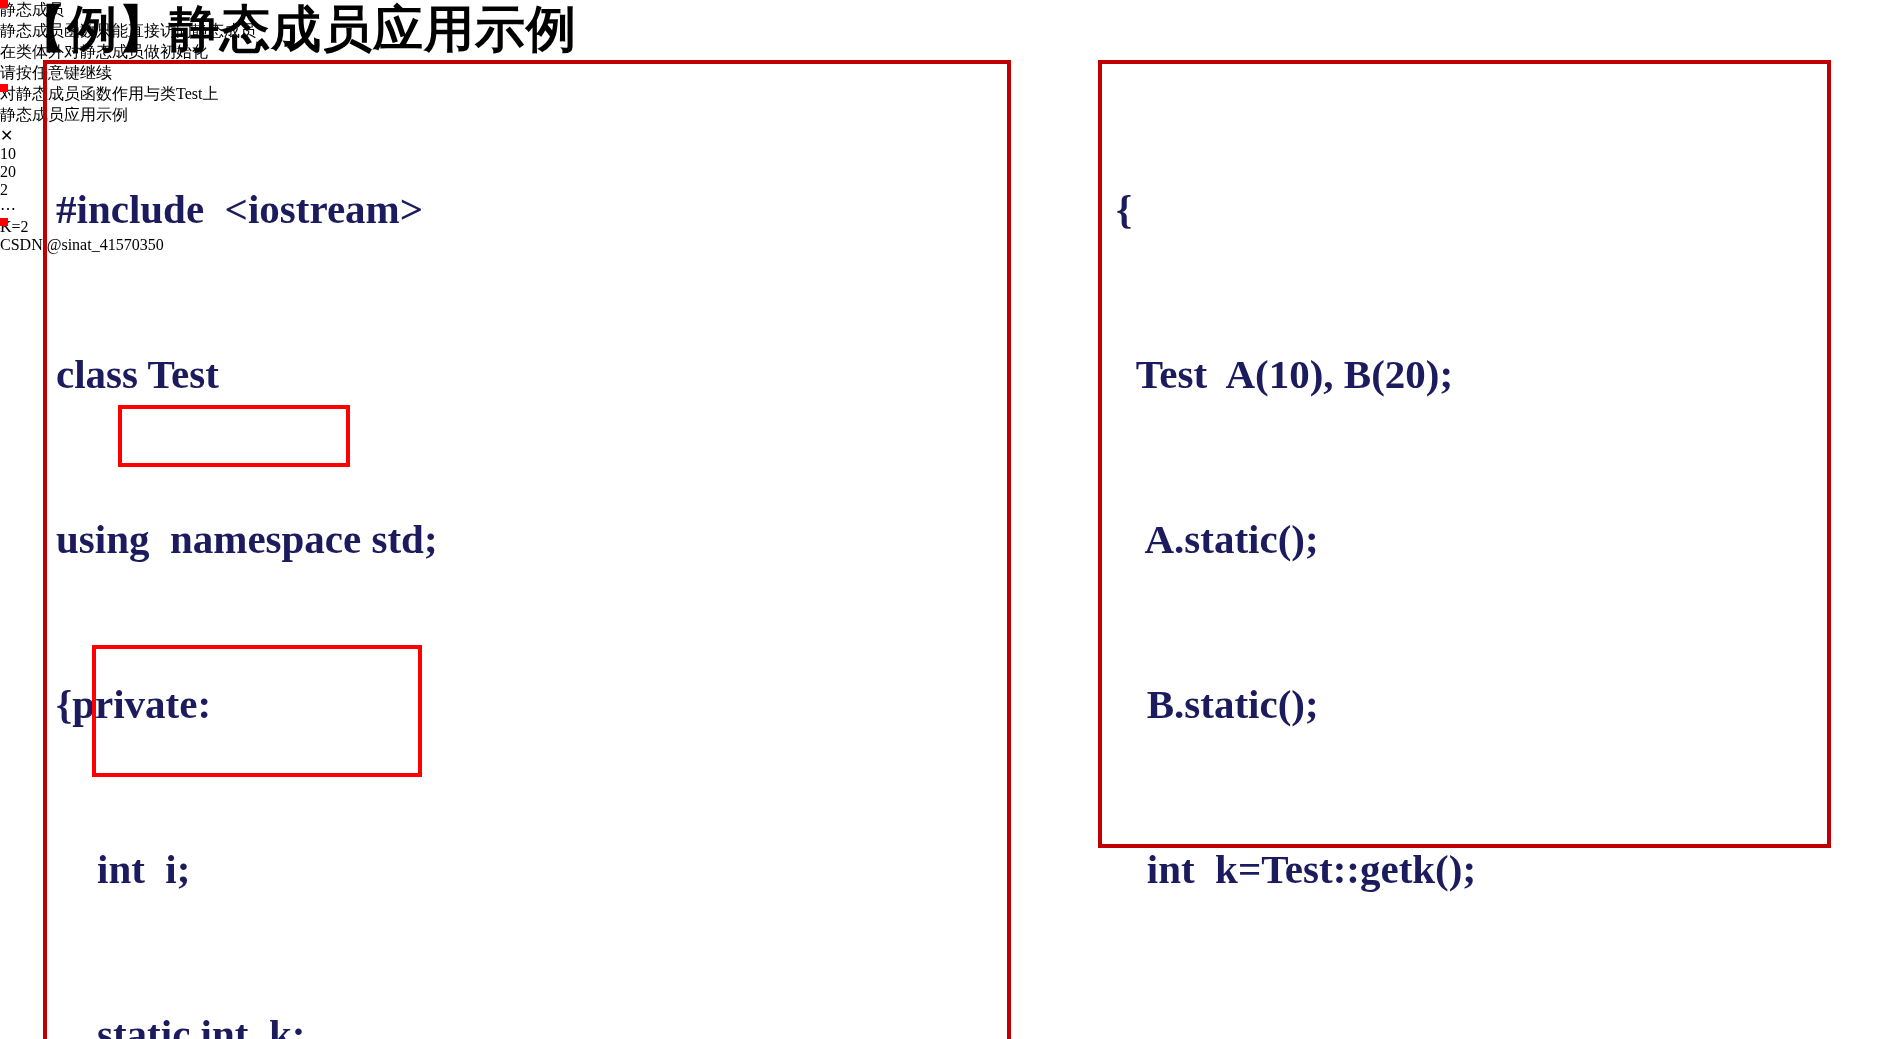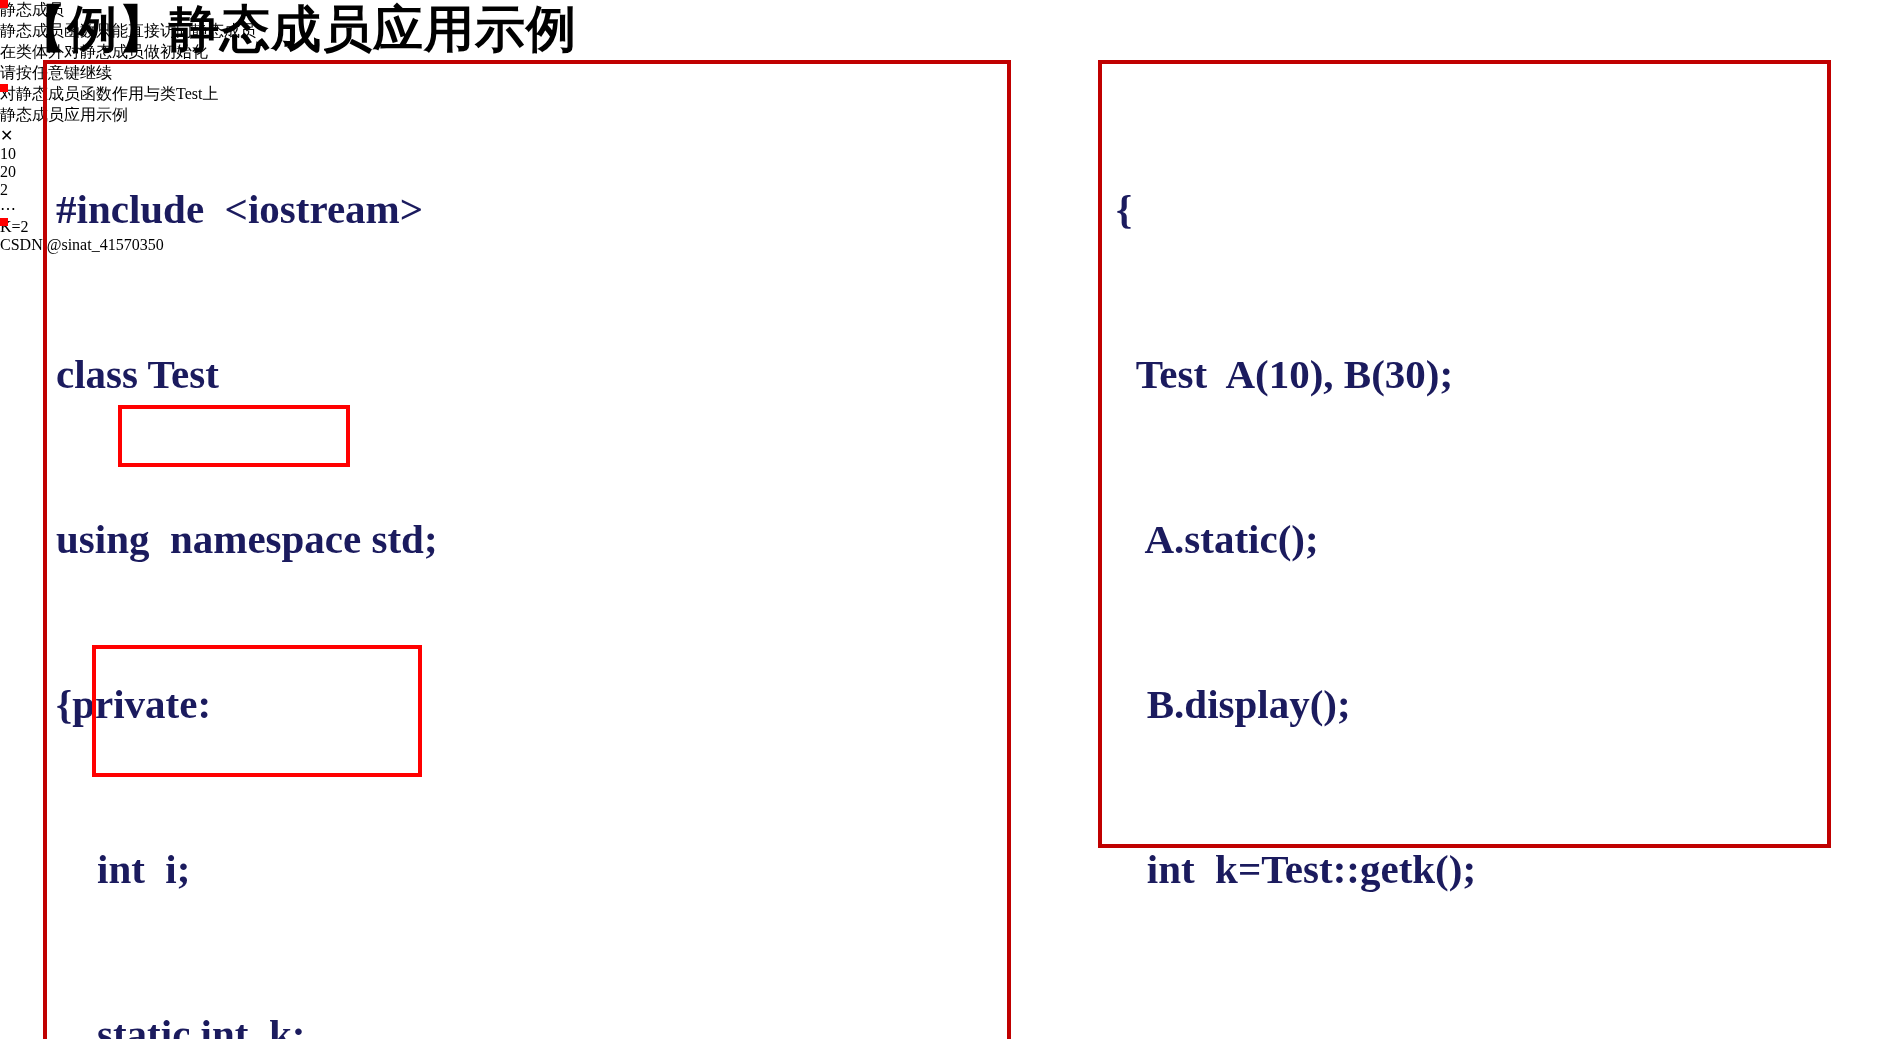--- a/index.html
+++ b/index.html
@@ -297,23 +297,23 @@
 
 <div id="leader1-diag" class="leader"></div>
 <div id="leader1-horiz" class="leader"></div>
 <div id="leader1-vert" class="leader"></div>
 
 <div id="callout-access-i" class="blue-callout">请按任意键继续</div>
 
 <div id="right-code-panel" class="code-panel"></div>
 <div id="right-code-lines" class="code-lines">
   <div class="code-line">{</div>
-  <div class="code-line">  Test  A(10), B(30);</div>
+  <div class="code-line">  Test  A(10), B(20);</div>
   <div class="code-line">   A.static();</div>
-  <div class="code-line">   B.display();</div>
+  <div class="code-line">   B.static();</div>
   <div class="code-line">   int  k=Test::getk();</div>
   
   
   
   
 </div>
 
 <div id="hl-int-k-getk" class="hl-box"></div>
 <div id="note-apply-class" class="red-note">对静态成员函数作用与类Test上</div>
 

